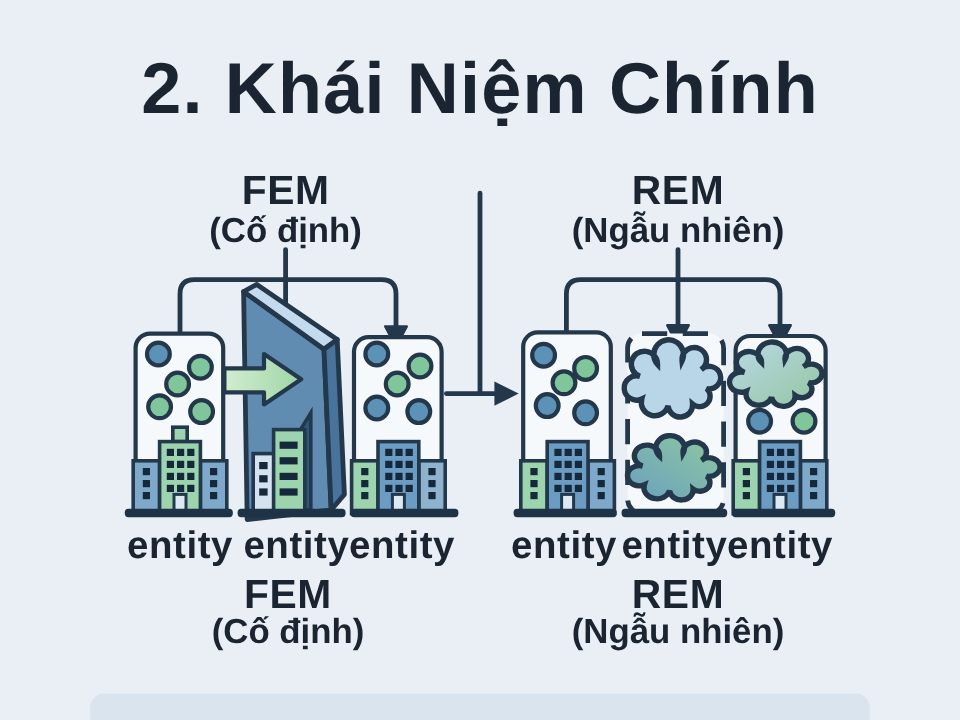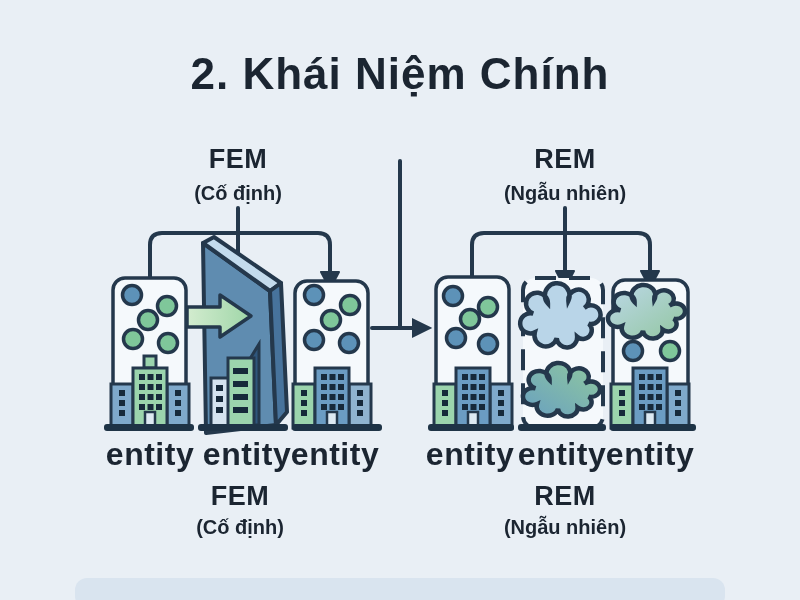--- a/index.html
+++ b/index.html
@@ -1,23 +1,23 @@
 <!DOCTYPE html>
 <html><head>
 <meta charset="utf-8">
 <style>
   html,body{margin:0;padding:0}
   .stage{position:relative;width:800px;height:600px;background:#e9eff5;overflow:hidden;
          font-family:"Liberation Sans",sans-serif}
   .stage svg{position:absolute;left:0;top:0}
   .t{position:absolute;transform:translate(-50%,-50%);font-weight:bold;color:#1b2531;
      white-space:nowrap;line-height:1}
-  .title{font-size:44px;letter-spacing:1px}
-  .big{font-size:27px;letter-spacing:.5px}
-  .sub{font-size:20px}
+  .title{font-size:60px;letter-spacing:1px}
+  .big{font-size:34px;letter-spacing:.5px}
+  .sub{font-size:29px}
   .ent{font-size:32px;letter-spacing:.5px}
 </style>
 </head>
 <body>
 
 <div class="stage">
 
 <svg width="800" height="600" viewBox="0 0 800 600">
   <defs>
     <linearGradient id="gArrow" x1="0" y1="0" x2="1" y2="0">

